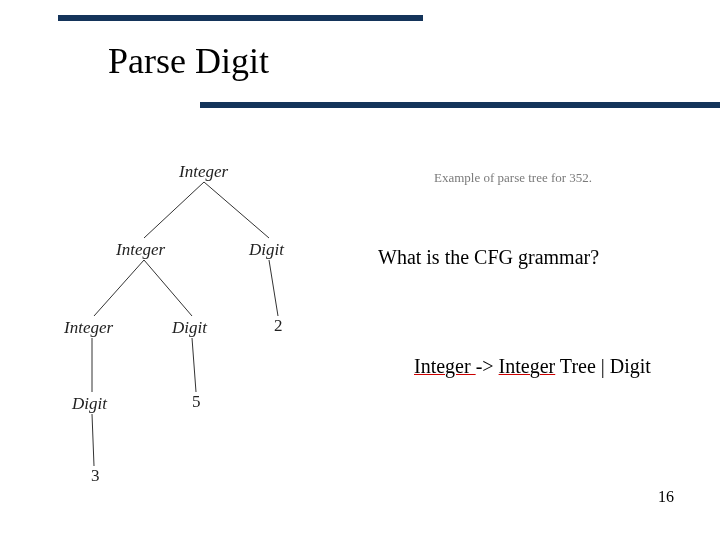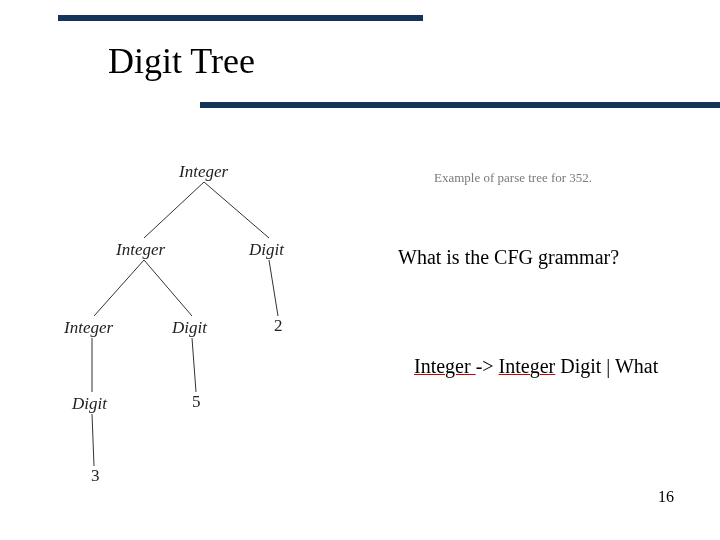--- a/index.html
+++ b/index.html
@@ -40,21 +40,20 @@
     top: 170px;
     font-size: 13px;
     color: #7a7a7a;
   }
   .question {
     position: absolute;
     left: 378px;
     top: 246px;
     font-size: 20px;
     color: #000;
-    margin-left: 20px;
   }
   .grammar {
     position: absolute;
     left: 414px;
     top: 355px;
     font-size: 20px;
     color: #000;
     white-space: nowrap;
   }
   .grammar .u1 { text-decoration: underline; text-decoration-color: #c00; text-decoration-thickness: 1px; }
@@ -91,28 +90,28 @@
   .n-dig2   { left: 108px; top: 158px; }
   .n-2      { left: 210px; top: 156px; }
   .n-dig3   { left: 8px;   top: 234px; }
   .n-5      { left: 128px; top: 232px; }
   .n-3      { left: 27px;  top: 306px; }
 </style>
 </head>
 <body>
 
 <div class="top-rule"></div>
-<div class="title">Digit Tree</div>
+<div class="title">Parse Digit</div>
 <div class="under-rule"></div>
 
 <div class="caption">Example of parse tree for 352.</div>
 <div class="question">What is the CFG grammar?</div>
 
 <div class="grammar">
-  <span class="u1">Integer </span><span>-&gt; </span><span class="u2">Integer</span><span> Digit |  What</span>
+  <span class="u1">Integer </span><span>-&gt; </span><span class="u2">Integer</span><span> Tree |  Digit</span>
 </div>
 
 <div class="tree">
   <svg width="300" height="320">
     <g stroke="#333" stroke-width="1" fill="none">
 
       <line x1="140" y1="22" x2="80" y2="78"></line>
       <line x1="140" y1="22" x2="205" y2="78"></line>
 
       <line x1="80" y1="100" x2="30" y2="156"></line>

